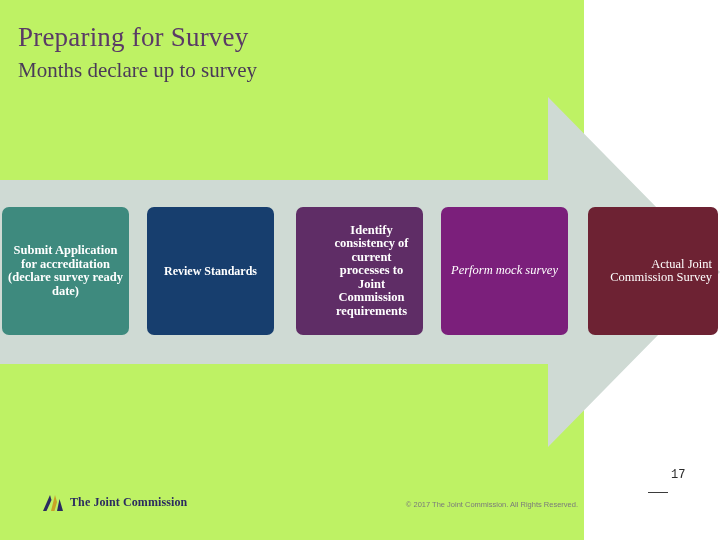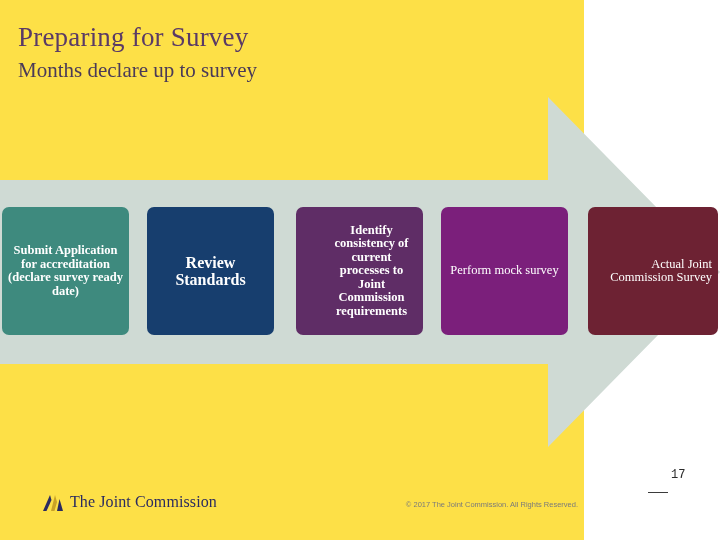--- a/index.html
+++ b/index.html
@@ -13,21 +13,21 @@
     font-family: "Liberation Serif", serif;
     overflow: hidden;
     position: relative;
   }
 
   #slide {
     position: absolute;
     left: 0; top: 0;
     width: 584px;
     height: 540px;
-    background: #fde047;
+    background: #bef264;
   }
 
   #title {
     position: absolute;
     left: 18px;
     top: 22px;
     font-family: "Liberation Serif", serif;
     font-size: 27px;
     color: #5a3a66;
     letter-spacing: 0.2px;
@@ -71,25 +71,25 @@
   .proc-box .txt {
     font-family: "Liberation Serif", serif;
     line-height: 1.08;
     font-weight: bold;
     display: block;
   }
 
   #box0 { left: 2px;   top: 207px; width: 127px; height: 128px; background: #3e8a7e; }
   #box1 { left: 147px; top: 207px; width: 127px; height: 128px; background: #173e6e; }
   #box2 { left: 296px; top: 207px; width: 127px; height: 128px; background: #5f2d66; padding-left: 30px; }
-  #box3 { left: 441px; top: 207px; width: 127px; height: 128px; background: #7b1f7b; }
+  #box3 { left: 441px; top: 207px; width: 127px; height: 128px; background: #7b1f7b; font-style: italic; }
   #box4 { left: 588px; top: 207px; width: 130px; height: 128px; background: #6d2233; }
 
   #box0 .txt { font-size: 12.5px; }
-  #box1 .txt { font-size: 16px; font-family: Liberation Serif, serif; }
+  #box1 .txt { font-size: 12px; font-family: Liberation Serif, serif; }
   #box2 .txt { font-size: 12.5px; }
   #box3 .txt { font-size: 12.5px; font-weight: normal; }
   #box4 .txt { font-size: 12.5px; font-weight: normal; text-align: right; }
 
   
   #logo {
     position: absolute;
     left: 42px;
     top: 488px;
     width: 180px;
@@ -97,22 +97,22 @@
     display: flex;
     align-items: center;
   }
   #logo .mark {
     width: 22px;
     height: 22px;
     margin-right: 6px;
   }
   #logo .wordmark {
     font-family: "Liberation Serif", serif;
-    font-size: 16px;
-    font-weight: normal;
+    font-size: 12px;
+    font-weight: bold;
     color: #2b2b60;
     letter-spacing: 0.1px;
     white-space: nowrap;
   }
 
   #page-rule {
     position: absolute;
     left: 648px;
     top: 492px;
     width: 20px;

